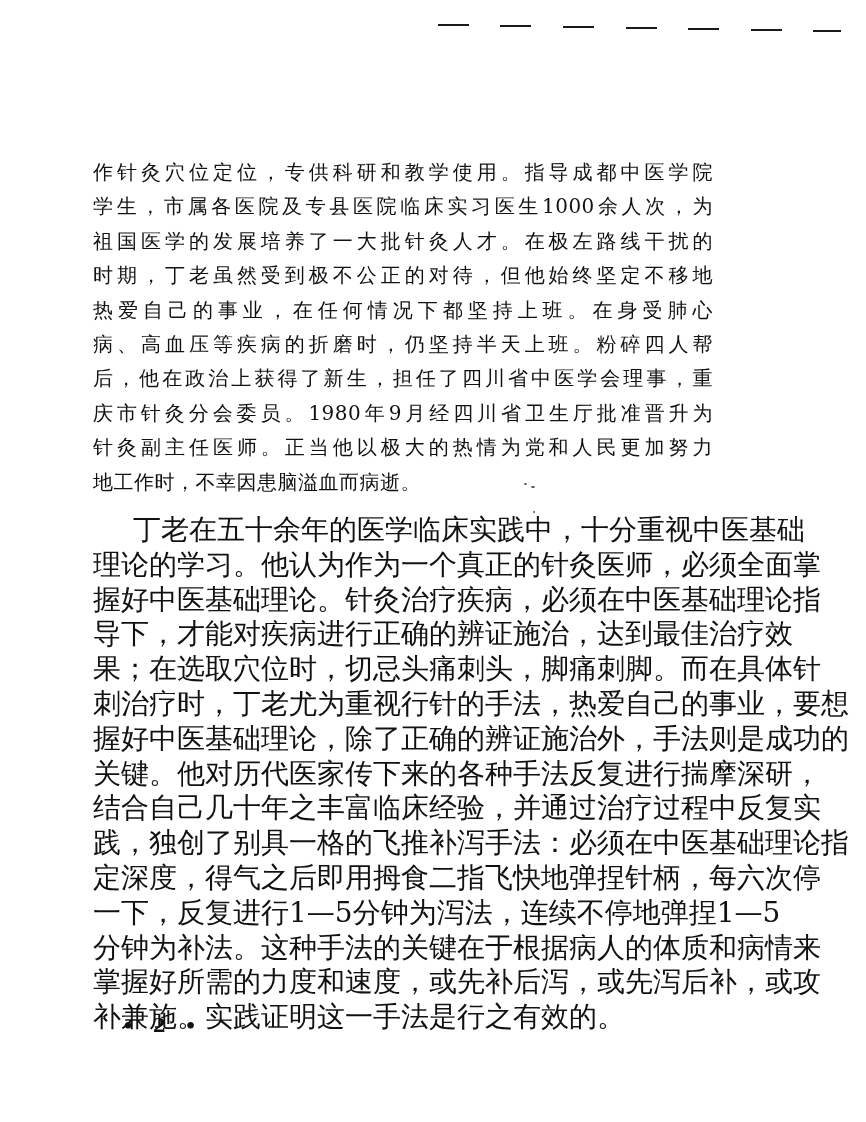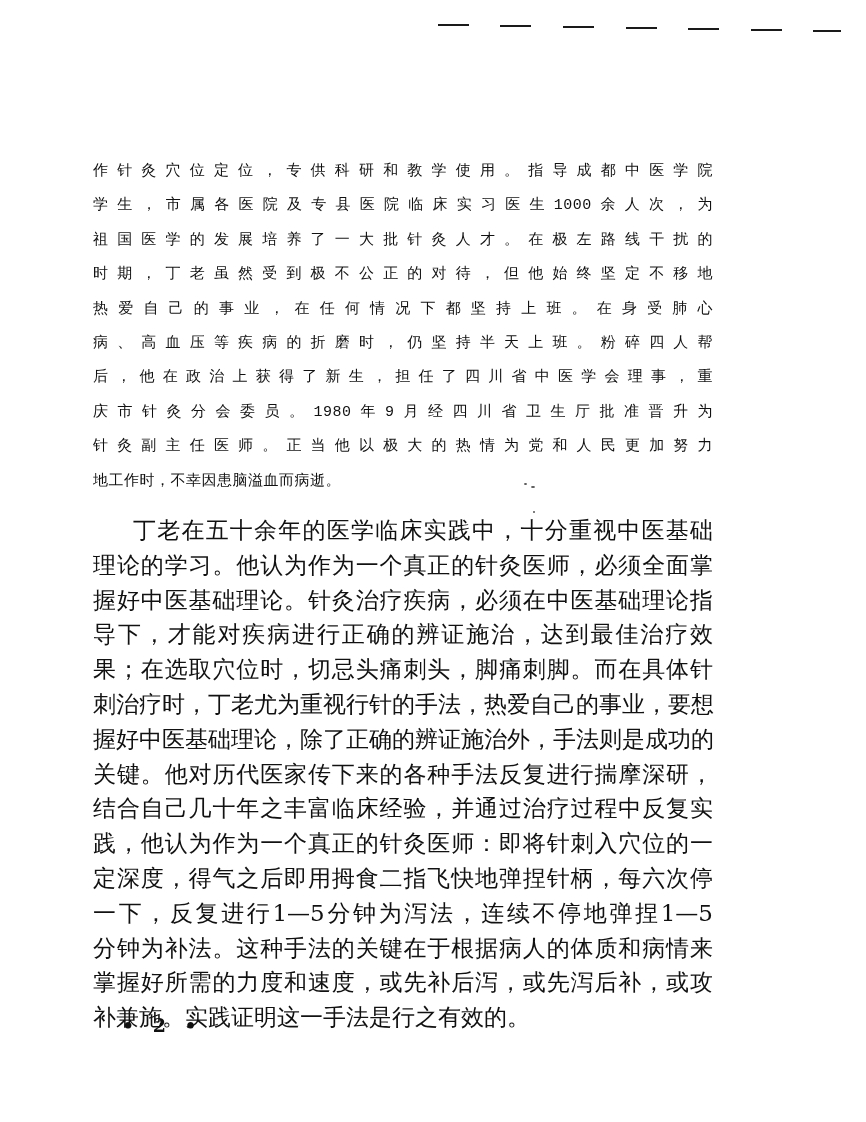--- a/index.html
+++ b/index.html
@@ -37,31 +37,30 @@
     .line {
       display: block;
       white-space: nowrap;
       text-align: justify;
       text-align-last: justify;
       height: 34px;
       line-height: 34px;
     }
     .p1 {
       top: 155px;
-      font-size: 15px;
+      font-size: 20px;
       letter-spacing: 0.5px;
-      font-family: Liberation Mono, monospace;
     }
     .p1 .line {
       height: 34.4px;
       line-height: 34.4px;
     }
     .p2 {
       top: 513px;
-      font-size: 23px;
+      font-size: 28px;
     }
     .p2 .line {
       height: 34.8px;
       line-height: 34.8px;
     }
     .indent {
       padding-left: 40px;
     }
     .last {
       text-align: center;
@@ -115,21 +114,21 @@
 <div class="para p2">
   <span class="line indent">丁老在五十余年的医学临床实践中，十分重视中医基础</span>
   <span class="line">理论的学习。他认为作为一个真正的针灸医师，必须全面掌</span>
   <span class="line">握好中医基础理论。针灸治疗疾病，必须在中医基础理论指</span>
   <span class="line">导下，才能对疾病进行正确的辨证施治，达到最佳治疗效</span>
   <span class="line">果；在选取穴位时，切忌头痛刺头，脚痛刺脚。而在具体针</span>
   <span class="line">刺治疗时，丁老尤为重视行针的手法，热爱自己的事业，要想</span>
   <span class="line">握好中医基础理论，除了正确的辨证施治外，手法则是成功的</span>
   <span class="line">关键。他对历代医家传下来的各种手法反复进行揣摩深研，</span>
   <span class="line">结合自己几十年之丰富临床经验，并通过治疗过程中反复实</span>
-  <span class="line">践，他认为作为一个真正的针灸医师：即将针刺入穴位的一</span>
+  <span class="line">践，独创了别具一格的飞推补泻手法：必须在中医基础理论指</span>
   <span class="line">定深度，得气之后即用拇食二指飞快地弹捏针柄，每六次停</span>
   <span class="line">一下，反复进行1—5分钟为泻法，连续不停地弹捏1—5</span>
   <span class="line">分钟为补法。这种手法的关键在于根据病人的体质和病情来</span>
   <span class="line">掌握好所需的力度和速度，或先补后泻，或先泻后补，或攻</span>
   <span class="line last">补兼施。实践证明这一手法是行之有效的。</span>
 </div>
 
 <div class="folio">• 2 •</div>
 
 </body></html>

